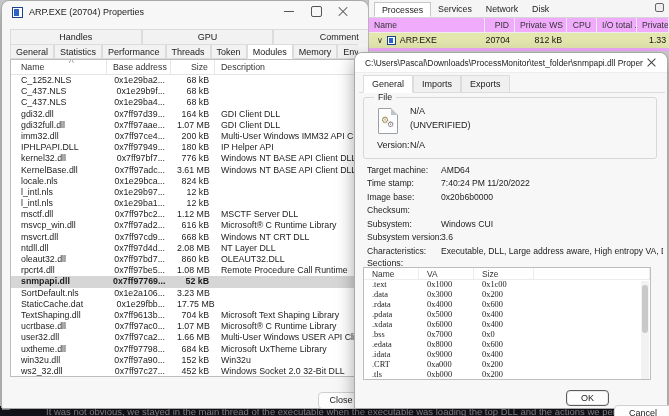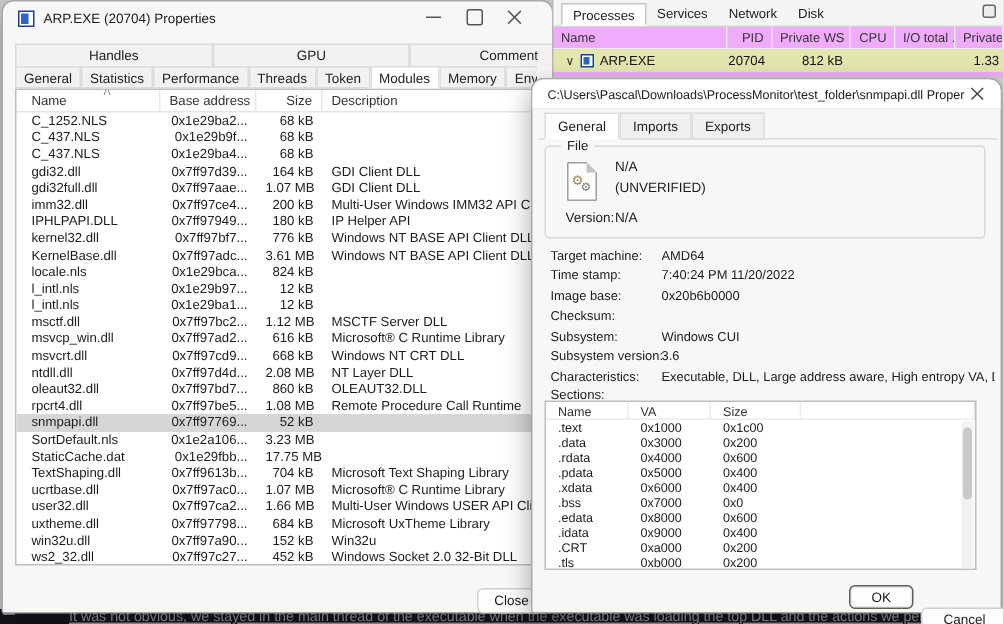--- a/index.html
+++ b/index.html
@@ -36,21 +36,21 @@
   .tabs-row2 .tab.selected { background:#fff; border-bottom:1px solid #fff; position:relative; z-index:2; }
 
   .listview { position:absolute; left:8px; top:58px; width:348px; height:318px; background:#fff; border:1px solid #bdbdbd; overflow:hidden; }
   .lv-head { display:grid; grid-template-columns:96px 64px 44px 1fr; height:15px; border-bottom:1px solid #e4e4e4; position:relative; }
   .lv-head .hc { font-size:8.8px; color:#333; line-height:15px; border-right:1px solid #e7e7e7; padding:0 6px; white-space:nowrap; overflow:hidden; }
   .lv-head .hc.r { text-align:right; }
   .sort-caret { position:absolute; left:58px; top:-3px; font-size:7px; color:#888; }
   .lv-row { display:grid; grid-template-columns:96px 64px 44px 1fr; height:11.2px; }
   .lv-row > div { font-size:8.8px; color:#1c1c1c; line-height:11.2px; padding:0 6px; white-space:nowrap; overflow:hidden; }
   .lv-row .c-base,.lv-row .c-size { text-align:right; }
-  .lv-row.selected { background:#d6d6d6; }
+  .lv-row.selected { background:#d6d6d6;font-weight:bold; }
   .c-name { padding-left:10px !important; }
 
   .btn { background:#fdfdfd; border:1px solid #d0d0d0; border-radius:4px; font-size:9px; color:#1b1b1b; text-align:center; position:absolute; }
   .close-btn { left:316px; top:391px; width:46px; height:17px; line-height:15px; }
 
   
   .panel { position:absolute; left:368px; top:0; width:301px; height:52px; background:#f0abfc; border-left:1px solid #b5b5b5; border-bottom:1px solid #cfcfcf; z-index:2; }
   .ptabs { display:flex; height:18px; padding-top:2px; padding-left:5px; background:#f5f5f5; border-bottom:1px solid #d6d6d6; }
   .ptabs .ptab { font-size:8.8px; color:#222; line-height:15px; padding:0 7px; white-space:nowrap; }
   .ptabs .ptab.selected { background:#fff; border:1px solid #c6c6c6; border-bottom:1px solid #fff; }
@@ -93,21 +93,21 @@
 
   .fields { position:absolute; left:12px; top:110px; width:296px; }
   .field-row { display:flex; height:13.5px; align-items:center; }
   .field-label { width:74px; flex:0 0 auto; font-size:8.6px; color:#1c1c1c; white-space:nowrap; }
   .field-value { font-size:8.6px; color:#1c1c1c; white-space:nowrap; overflow:hidden; flex:1; }
 
   .sections-label { position:absolute; left:12px; top:205px; font-size:8.8px; color:#1c1c1c; }
   .sections { position:absolute; left:8px; top:214px; width:288px; height:113px; background:#fff; border:1px solid #bdbdbd; overflow:hidden; }
   .sec-head { display:grid; grid-template-columns:55px 55px 60px 1fr; height:12px; border-bottom:1px solid #ececec; }
   .sec-head > div { font-size:8.4px; color:#333; line-height:12px; padding:0 8px; border-right:1px solid #ececec; }
-  .sec-row { display:grid; grid-template-columns:55px 55px 60px 1fr; height:10px; }
+  .sec-row { display:grid; grid-template-columns:55px 55px 60px 1fr; height:10px;font-family:Liberation Serif, serif; }
   .sec-row > div { font-size:8.4px; color:#1c1c1c; line-height:10px; padding:0 8px; white-space:nowrap; }
   .sec-scroll { position:absolute; right:1px; top:13px; width:8px; height:99px; background:#f2f2f2; }
   .sec-thumb { position:absolute; left:1px; top:4px; width:6px; height:48px; background:#c9c9c9; border-radius:3px; }
 
   .ok-btn { left:211px; top:337px; width:43px; height:16px; line-height:14px; border:1px solid #5d5d5d; box-shadow:0 0 0 1px #e9e9e9 inset; }
   .cancel-btn { left:259px; top:352px; width:58px; height:16px; line-height:14px; }
 </style>
 </head>
 <body>
 

